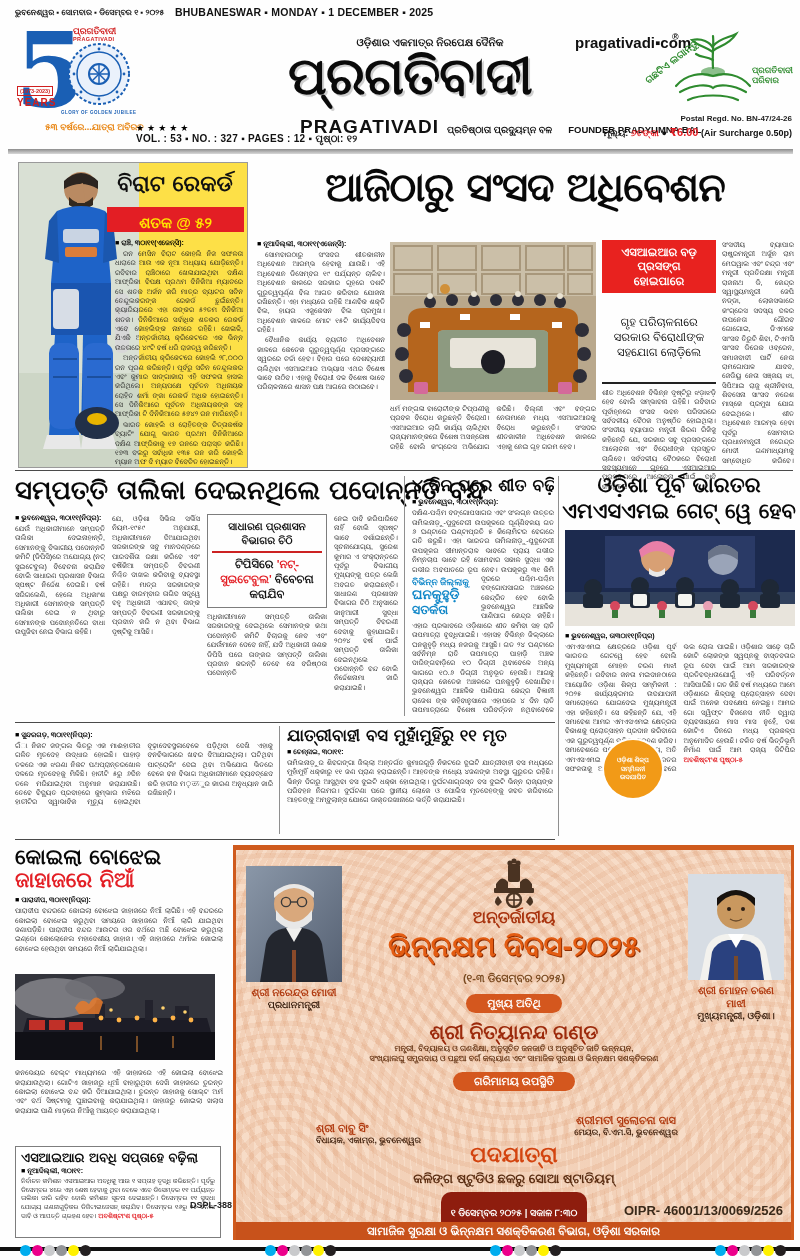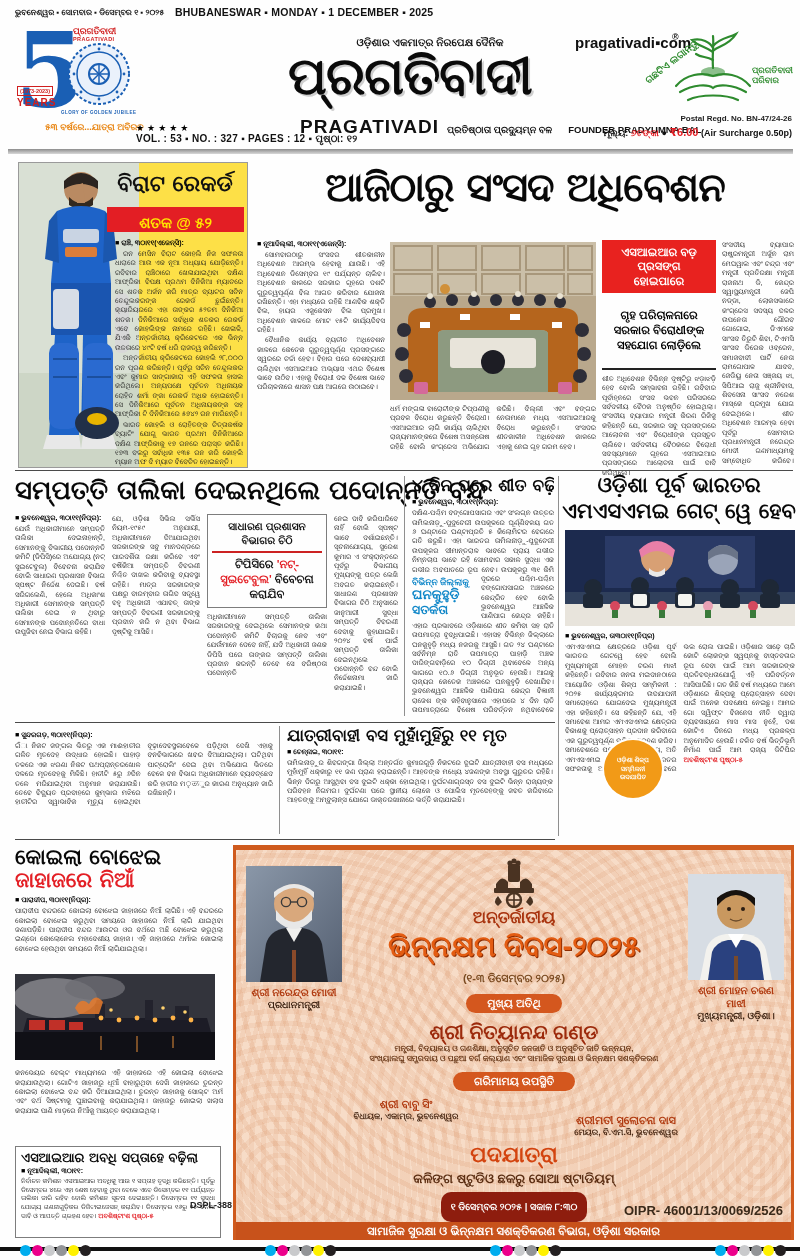--- a/index.html
+++ b/index.html
@@ -22,42 +22,42 @@
                 background:linear-gradient(#8d8d8d,#d8d8d8)}
   .vol-line{font-size:10px;font-weight:bold;letter-spacing:.3px}
   .stars{font-size:9px;letter-spacing:3px;color:#000}
   
   .kohli-box{position:absolute;left:18px;top:162px;width:230px;height:306px;border:1px solid #9a9a9a;background:#fde047;overflow:hidden}
   .kohli-bar{position:absolute;left:88px;right:3px;top:44px;height:25px;background:#e31e24;
              display:flex;align-items:flex-end;justify-content:center}
   
   .redbox{background:#e8221f;color:#fff;font-weight:900;font-size:11.5px;line-height:1.25;
           text-align:center;padding:5px 15px}
-  .subhead{font-weight:700;font-size:11.5px;line-height:1.3;text-align:center;color:#000;
-           padding:15px 0;border-bottom:2px solid #222}
+  .subhead{font-weight:400;font-size:11.5px;line-height:1.3;text-align:center;color:#000;
+           padding:22px 0;border-bottom:2px solid #222}
   
   .fog-box{float:left;width:64px;margin:3px 5px 2px 0;color:#0e86c8;font-weight:900;line-height:1.15}
   
   .badge{position:absolute;left:604px;top:740px;width:58px;height:58px;border-radius:50%;
          background:#f29a17;color:#fff;display:flex;flex-direction:column;align-items:center;
          justify-content:center;font-weight:bold;font-size:6.5px;line-height:1.3;text-align:center;box-shadow:0 0 0 2px #fff}
   
   .note-box{position:absolute;border:1px solid #7d7d7d;background:#fff;padding:4px 5px}
   
   .ad{position:absolute;left:233px;top:845px;width:561px;height:395px;
       background-color:#f7dcc7;border-top:5px solid #cf5a1d;border-left:3px solid #cf5a1d;
       border-right:3px solid #cf5a1d;overflow:hidden;
       background-image:
         repeating-radial-gradient(circle at 50% 28%, rgba(205,115,60,.12) 0 5px, rgba(0,0,0,0) 5px 13px),
         repeating-radial-gradient(circle at 8% 85%, rgba(205,115,60,.10) 0 5px, rgba(0,0,0,0) 5px 12px),
         repeating-radial-gradient(circle at 94% 80%, rgba(205,115,60,.10) 0 5px, rgba(0,0,0,0) 5px 12px)}
   .pill{display:inline-block;background:#d4571e;color:#fff;font-weight:bold;font-size:11px;
         padding:3px 21px;border-radius:12px}
   .pill-dark{display:inline-block;background:#8e1d0e;color:#fff;font-weight:bold;font-size:9.5px;
-        padding:9px 10px;border-radius:10px}
+        padding:15px 10px;border-radius:10px}
   .ad-name{font-weight:900;color:#b03a10;font-size:11px}
   .ad-role{font-weight:bold;color:#4a2a16;font-size:8.5px}
   .ad-footer{position:absolute;left:0;right:0;bottom:0;height:18px;background:#c8521b;color:#fff;
              font-weight:bold;font-size:11.5px;text-align:center;line-height:18px}
   
   .press-bar{position:absolute;left:0;right:0;top:1247px;height:4px;background:#111}
   .dots{position:absolute;top:1245px;display:flex;gap:1px}
   .dots i{width:11px;height:11px;border-radius:50%;display:block}
   .d1{background:#00adee}.d2{background:#ec008b}.d3{background:#c9cacc}
   .d4{background:#929497}.d5{background:#fff100}.d6{background:#231f20}
@@ -506,21 +506,21 @@
       <div style="font-size:17px;font-weight:900;color:#a8330e">ଅନ୍ତର୍ଜାତୀୟ</div>
       <div class="nowrap" style="font-size:29px;font-weight:900;color:#e35c12;text-shadow:1px 1px 0 #8e2c00;margin-top:2px">ଭିନ୍ନକ୍ଷମ ଦିବସ-୨୦୨୫</div>
       <div style="font-size:11px;font-weight:bold;color:#7a4a20;margin-top:8px">(୧-୩ ଡିସେମ୍ବର ୨୦୨୫)</div>
       <div style="margin-top:8px"><span class="pill">ମୁଖ୍ୟ ଅତିଥି</span></div>
       <div class="nowrap" style="font-size:20px;font-weight:900;color:#9c2a0c;margin-top:8px">ଶ୍ରୀ ନିତ୍ୟାନନ୍ଦ ଗଣ୍ଡ</div>
       <div style="font-size:8px;font-weight:bold;color:#6b3a1a;">ମନ୍ତ୍ରୀ, ବିଦ୍ୟାଳୟ ଓ ଗଣଶିକ୍ଷା, ଅନୁସୂଚିତ ଜନଜାତି ଓ ଅନୁସୂଚିତ ଜାତି ଉନ୍ନୟନ,</div>
       <div style="font-size:8px;font-weight:bold;color:#6b3a1a">ସଂଖ୍ୟାଲଘୁ ସମ୍ପ୍ରଦାୟ ଓ ପଛୁଆ ବର୍ଗ କଲ୍ୟାଣ ଏବଂ ସାମାଜିକ ସୁରକ୍ଷା ଓ ଭିନ୍ନକ୍ଷମ ସଶକ୍ତିକରଣ</div>
       <div style="margin-top:7px"><span class="pill">ଗରିମାମୟ ଉପସ୍ଥିତି</span></div>
     </div>
 
-    <div class="abs" style="left:80px;top:248px;width:180px;text-align:center">
+    <div class="abs" style="left:80px;top:272px;width:180px;">
       <div class="ad-name">ଶ୍ରୀ ବାବୁ ସିଂ</div>
       <div class="ad-role">ବିଧାୟକ, ଏକାମ୍ର, ଭୁବନେଶ୍ୱର</div>
     </div>
     <div class="abs" style="left:290px;top:264px;width:200px;text-align:center">
       <div class="ad-name">ଶ୍ରୀମତୀ ସୁଲୋଚନା ଦାସ</div>
       <div class="ad-role">ମେୟର, ବି.ଏମ.ସି, ଭୁବନେଶ୍ୱର</div>
     </div>
 
     <div class="abs ctr" style="left:110px;top:292px;width:336px">
       <div style="font-size:22px;font-weight:900;color:#d3440f">ପଦଯାତ୍ରା</div>

